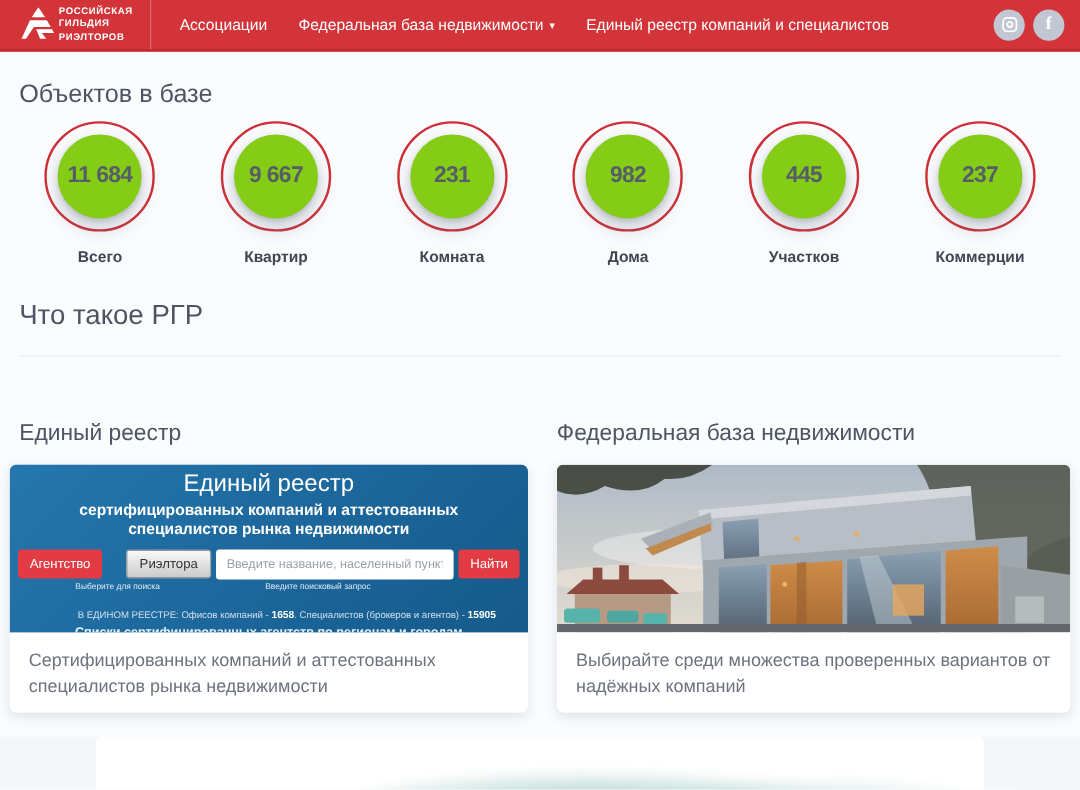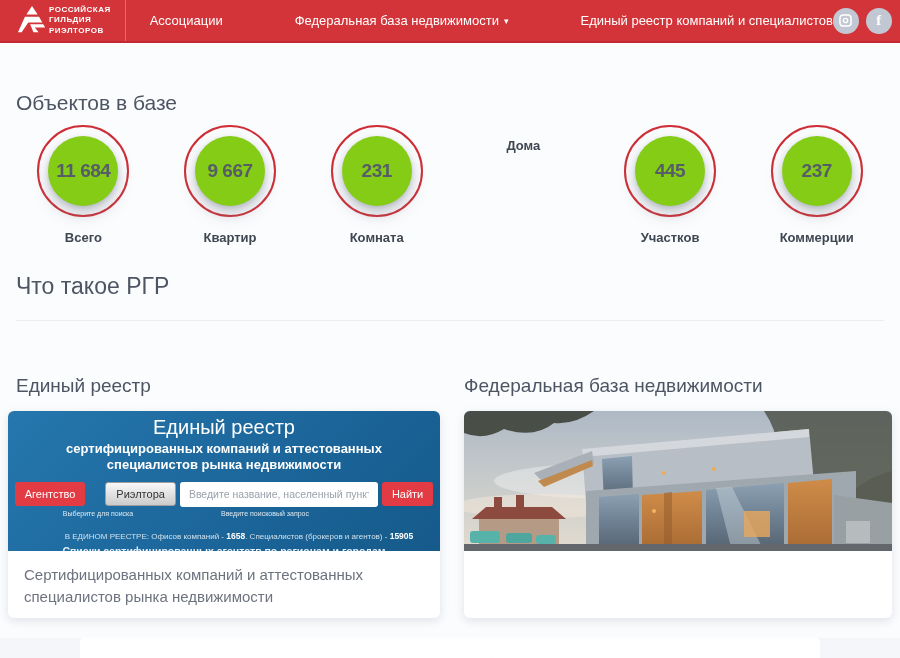--- a/index.html
+++ b/index.html
@@ -22,38 +22,38 @@
   .logo-box {
     display: flex; align-items: center; gap: 1px;
     padding: 0 14px 0 16px;
     border-right: 1px solid rgba(255,255,255,0.28);
   }
   .logo-mark { width: 32px; height: 30px; flex: 0 0 auto; }
   .logo-text {
     font-size: 8px; font-weight: bold; line-height: 1.3;
     letter-spacing: 0.5px; text-transform: uppercase; white-space: nowrap;
   }
-  .nav { display: flex; align-items: center; gap: 72px; margin-left: 24px; }
+  .nav { display: flex; align-items: center; gap: 26px; margin-left: 24px; }
   .nav-item {
     font-size: 13px; color: #fff; text-decoration: none; cursor: pointer;
     display: flex; align-items: center; gap: 5px; white-space: nowrap;
   }
   .caret { font-size: 9px; line-height: 1; position: relative; top: 1px; }
   .social { margin-left: auto; display: flex; align-items: center; gap: 7px; padding-right: 13px; }
   .social-btn {
     width: 26px; height: 26px; border-radius: 50%;
     background: #c2c8d3;
     display: flex; align-items: center; justify-content: center;
     cursor: pointer;
   }
   .fb-glyph { color: #fff; font-weight: bold; font-size: 15px; font-family: "Liberation Serif", serif; }
 
   
   .section-pad { padding: 0 16px; }
-  .h-objects { margin-top: 48px; font-size: 21px; font-weight: 500; color: #4d5563; }
+  .h-objects { margin-top: 24px; font-size: 21px; font-weight: 500; color: #4d5563; }
   .stats-row { display: flex; margin-top: 10px; padding: 0 10px; }
   .stat { flex: 1 1 0; display: flex; flex-direction: column; align-items: center; }
   .stat-ring {
     width: 92px; height: 92px; border-radius: 50%;
     border: 2px solid #cf2e36;
     display: flex; align-items: center; justify-content: center;
   }
   .stat-inner {
     width: 70px; height: 70px; border-radius: 50%;
     background: #84cc16;
@@ -201,20 +201,25 @@
   </div>
   <div class="stat">
     <div class="stat-ring">
       <div class="stat-inner">
           <span class="stat-value">231</span>
         </div>
     </div>
     <div class="stat-label">Комната</div>
   </div>
   <div class="stat">
+    <div class="stat-ring">
+      <div class="stat-inner">
+          <span class="stat-value">982</span>
+        </div>
+    </div>
     <div class="stat-label">Дома</div>
   </div>
   <div class="stat">
     <div class="stat-ring">
       <div class="stat-inner">
           <span class="stat-value">445</span>
         </div>
     </div>
     <div class="stat-label">Участков</div>
   </div>
@@ -318,20 +323,21 @@
           <rect x="280" y="100" width="26" height="26" fill="#e8a75c" opacity="0.8"></rect>
           <polygon points="324,72 368,68 368,140 324,140" fill="url(#wood)"></polygon>
           <circle cx="190" cy="100" r="2" fill="#f4b463"></circle>
 
           <polygon points="370,84 428,92 428,140 370,140" fill="#99a0a3"></polygon>
           <rect x="382" y="110" width="24" height="22" fill="#c9cdcf" opacity="0.6"></rect>
 
           <rect x="0" y="133" width="428" height="7" fill="#63676b"></rect>
         </svg>
       </div>
+      <div class="card-caption">Выбирайте среди множества проверенных вариантов от надёжных компаний</div>
     </div>
   </div>
 </div>
 
 <div class="bottom-strip">
   <div class="bottom-card">
     <div class="map-blob"></div>
   </div>
 </div>
 

